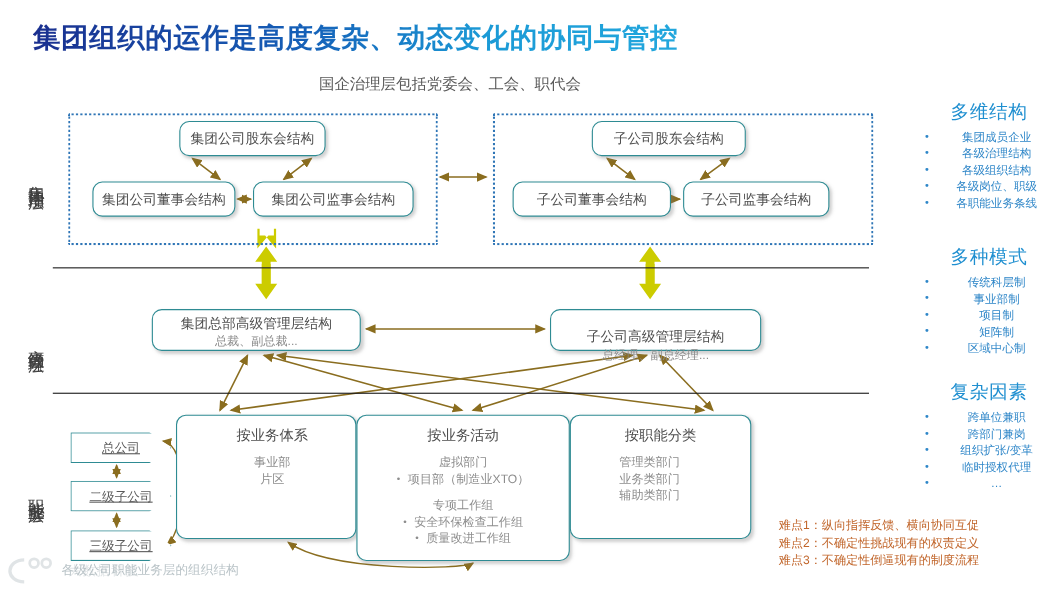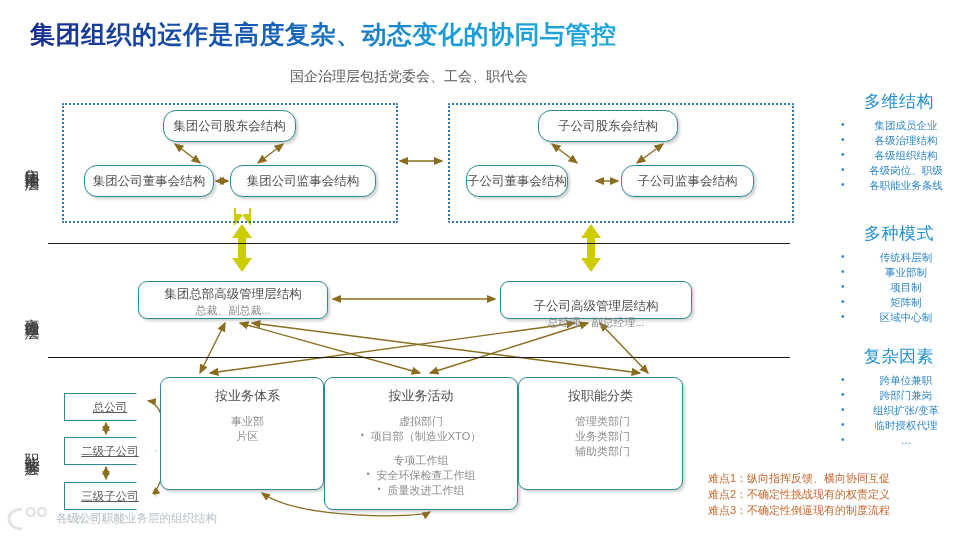--- a/index.html
+++ b/index.html
@@ -55,23 +55,23 @@
     color:#5a5a5a;text-align:center;
   }
   .node .hd{font-size:12.5px;color:#4d4d4d;}
   .node .sub{font-size:11px;color:#8a8a8a;}
 
   
   #n-g-share{left:163px;top:110px;width:133px;height:32px;}
   #n-g-board{left:84px;top:165px;width:130px;height:32px;}
   #n-g-super{left:230px;top:165px;width:146px;height:32px;}
   #n-s-share{left:538px;top:110px;width:140px;height:32px;}
-  #n-s-board{left:466px;top:165px;width:102px;height:32px;}
+  #n-s-board{left:466px;top:165px;width:144px;height:32px;}
   #n-s-super{left:621px;top:165px;width:133px;height:32px;}
-  .gnode{display:flex;align-items:center;justify-content:center;border-radius:13px;}
+  .gnode{display:flex;align-items:center;justify-content:center;}
 
   
   #n-m-hq{left:138px;top:281px;width:190px;height:38px;padding-top:4px;}
   #n-m-sub{left:500px;top:281px;width:192px;height:38px;padding-top:16px;}
 
   
   #n-f-biz{left:160px;top:377px;width:164px;height:113px;padding-top:9px;padding-left:11px;}
   #n-f-act{left:324px;top:377px;width:194px;height:133px;padding-top:9px;}
   #n-f-fun{left:518px;top:377px;width:165px;height:113px;padding-top:9px;}
   .flist{font-size:11px;color:#8d8d8d;line-height:15px;margin-top:9px;}
@@ -246,21 +246,21 @@
       <div><span class="bullet">项目部（制造业XTO）</span></div>
       <div style="height:9px"></div>
       <div>专项工作组</div>
       <div><span class="bullet">安全环保检查工作组</span></div>
       <div><span class="bullet">质量改进工作组</span></div>
     </div>
   </div>
 
   <div class="node" id="n-f-fun">
     <div class="hd" style="font-size:13px">按职能分类</div>
-    <div class="flist" style="text-align:left;padding-left:56px">
+    <div class="flist" style="text-align:left;padding-left:44px">
       <div>管理类部门</div>
       <div>业务类部门</div>
       <div>辅助类部门</div>
     </div>
   </div>
 
   <div class="chev" id="c-1">
     <span>总公司</span>
   </div>
   <div class="chev" id="c-2">

